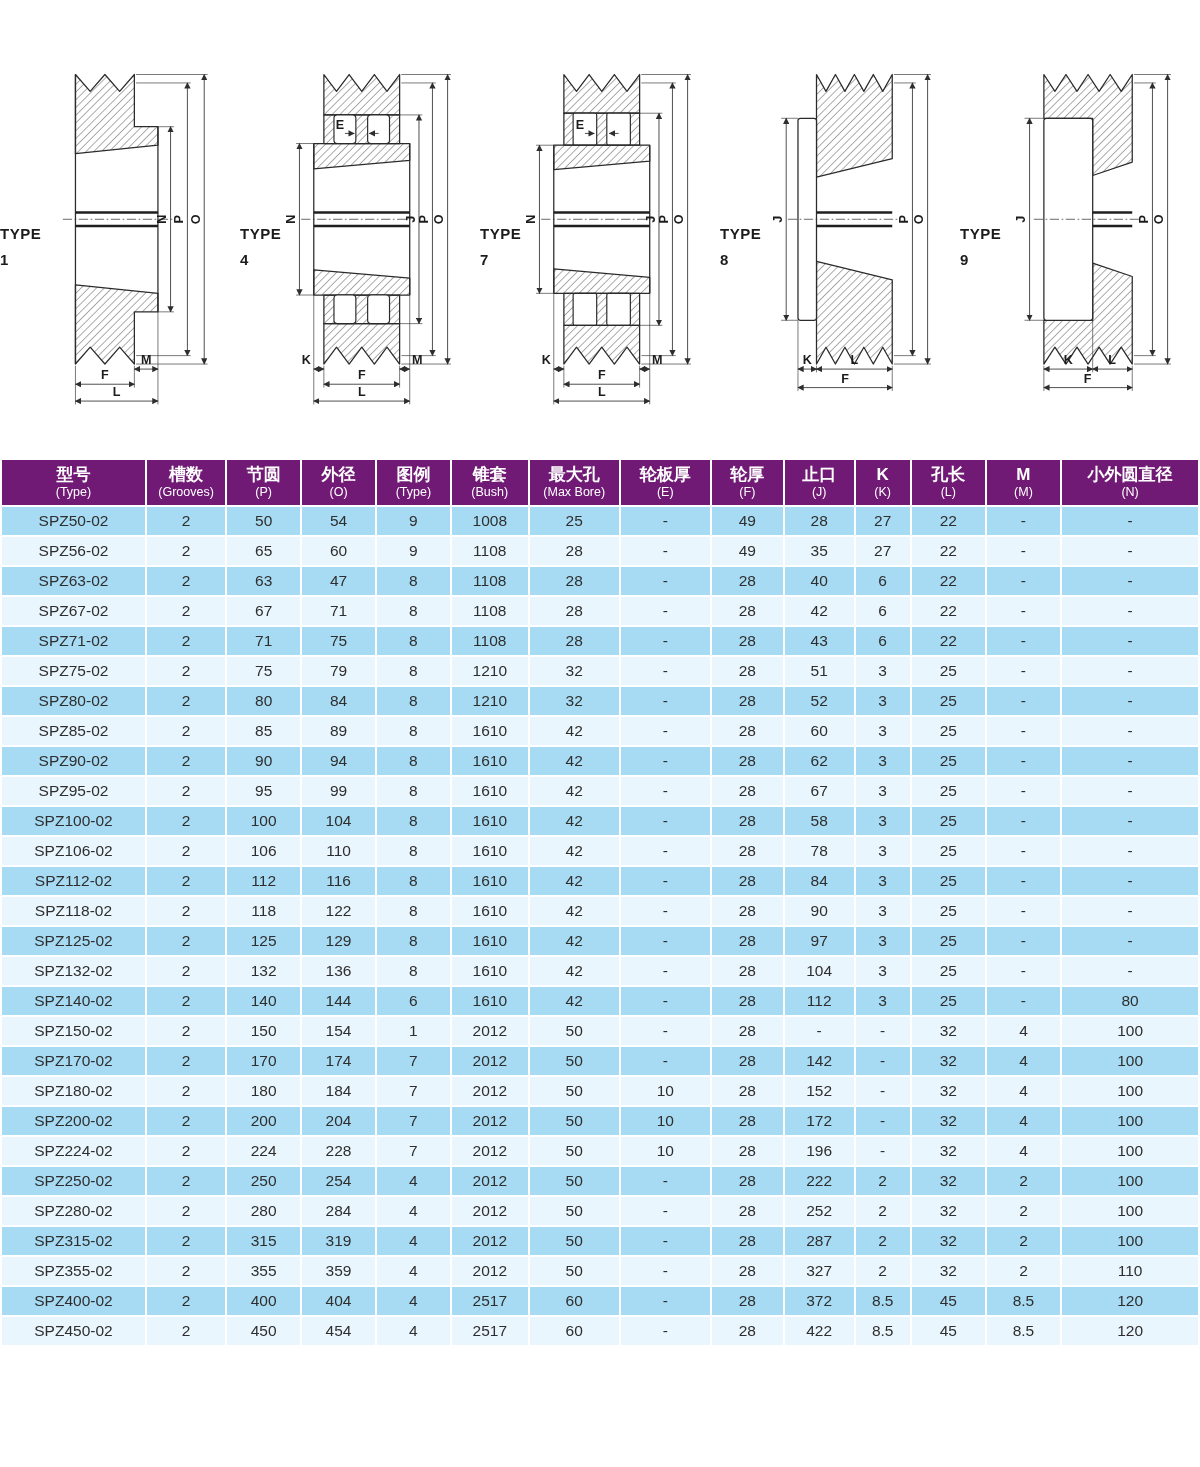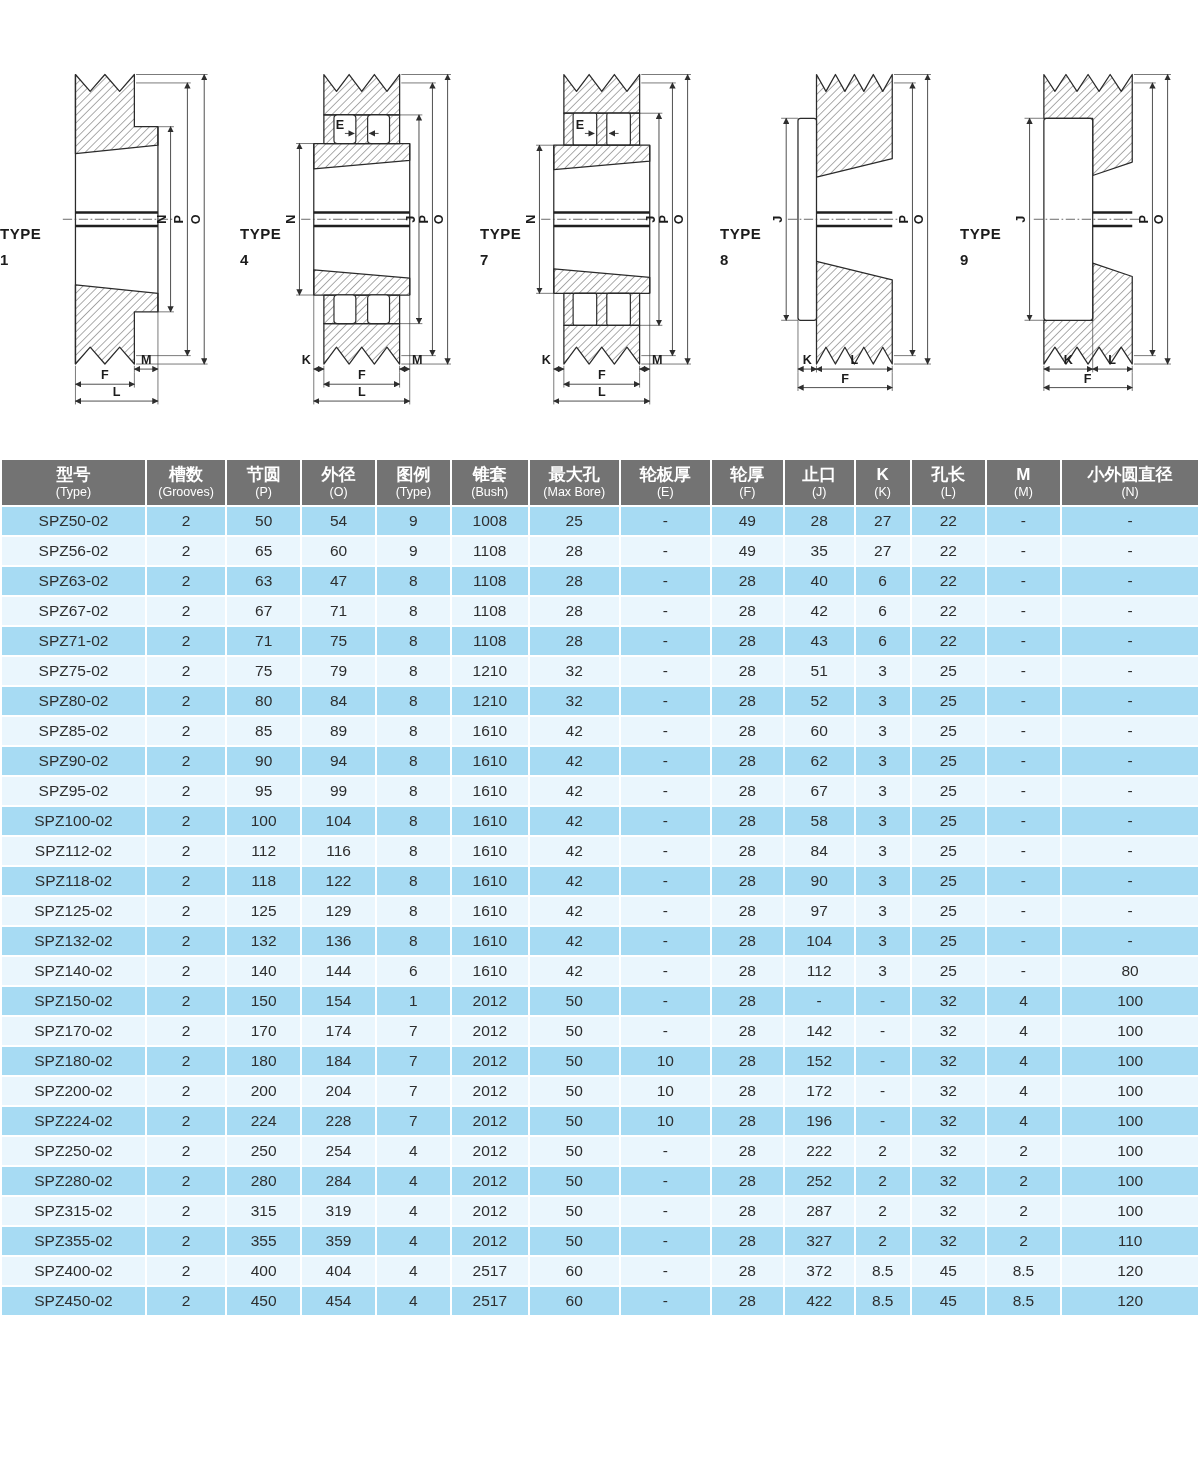--- a/index.html
+++ b/index.html
@@ -16,21 +16,21 @@
   .plate{stroke:#2b2b2b;stroke-width:1.5;fill:#ffffff;}
   .win{stroke:#2b2b2b;stroke-width:1.4;fill:#ffffff;}
   .bore{stroke:#1f1f1f;stroke-width:3;fill:none;}
   .cl{stroke:#3a3a3a;stroke-width:.9;fill:none;stroke-dasharray:11 3 2 3;}
   .ext{stroke:#3a3a3a;stroke-width:.8;fill:none;}
   .dim{stroke:#2e2e2e;stroke-width:1;fill:none;}
   .dim-label{font:bold 15px "Liberation Sans",sans-serif;fill:#1c1c1c;text-anchor:middle;}
 
   
   table.spec{width:1200px;border-collapse:collapse;table-layout:fixed;margin-top:2px;}
-  table.spec th{background:#737373;color:#ffffff;border:2px solid #ffffff;padding:5px 2px;vertical-align:middle;}
+  table.spec th{background:#701a75;color:#ffffff;border:2px solid #ffffff;padding:5px 2px;vertical-align:middle;}
   table.spec th .zh{font-size:17px;font-weight:bold;line-height:20px;}
   table.spec th .en{font-size:12.5px;font-weight:normal;line-height:15px;text-align:center;}
   table.spec td{text-align:center;font-size:15.5px;color:#2e2e2e;border:2px solid #ffffff;padding:3px 2px;height:22px;white-space:nowrap;overflow:hidden;}
   table.spec tbody tr:nth-child(odd) td{background:#a7dbf3;}
   table.spec tbody tr:nth-child(even) td{background:#eaf6fd;}
 </style>
 </head>
 <body>
 
 <svg width="0" height="0" style="position:absolute" aria-hidden="true">
@@ -501,20 +501,36 @@
         <td>42</td>
         <td>-</td>
         <td>28</td>
         <td>58</td>
         <td>3</td>
         <td>25</td>
         <td>-</td>
         <td>-</td>
       </tr>
       <tr>
+        <td>SPZ106-02</td>
+        <td>2</td>
+        <td>106</td>
+        <td>110</td>
+        <td>8</td>
+        <td>1610</td>
+        <td>42</td>
+        <td>-</td>
+        <td>28</td>
+        <td>78</td>
+        <td>3</td>
+        <td>25</td>
+        <td>-</td>
+        <td>-</td>
+      </tr>
+      <tr>
         <td>SPZ112-02</td>
         <td>2</td>
         <td>112</td>
         <td>116</td>
         <td>8</td>
         <td>1610</td>
         <td>42</td>
         <td>-</td>
         <td>28</td>
         <td>84</td>

